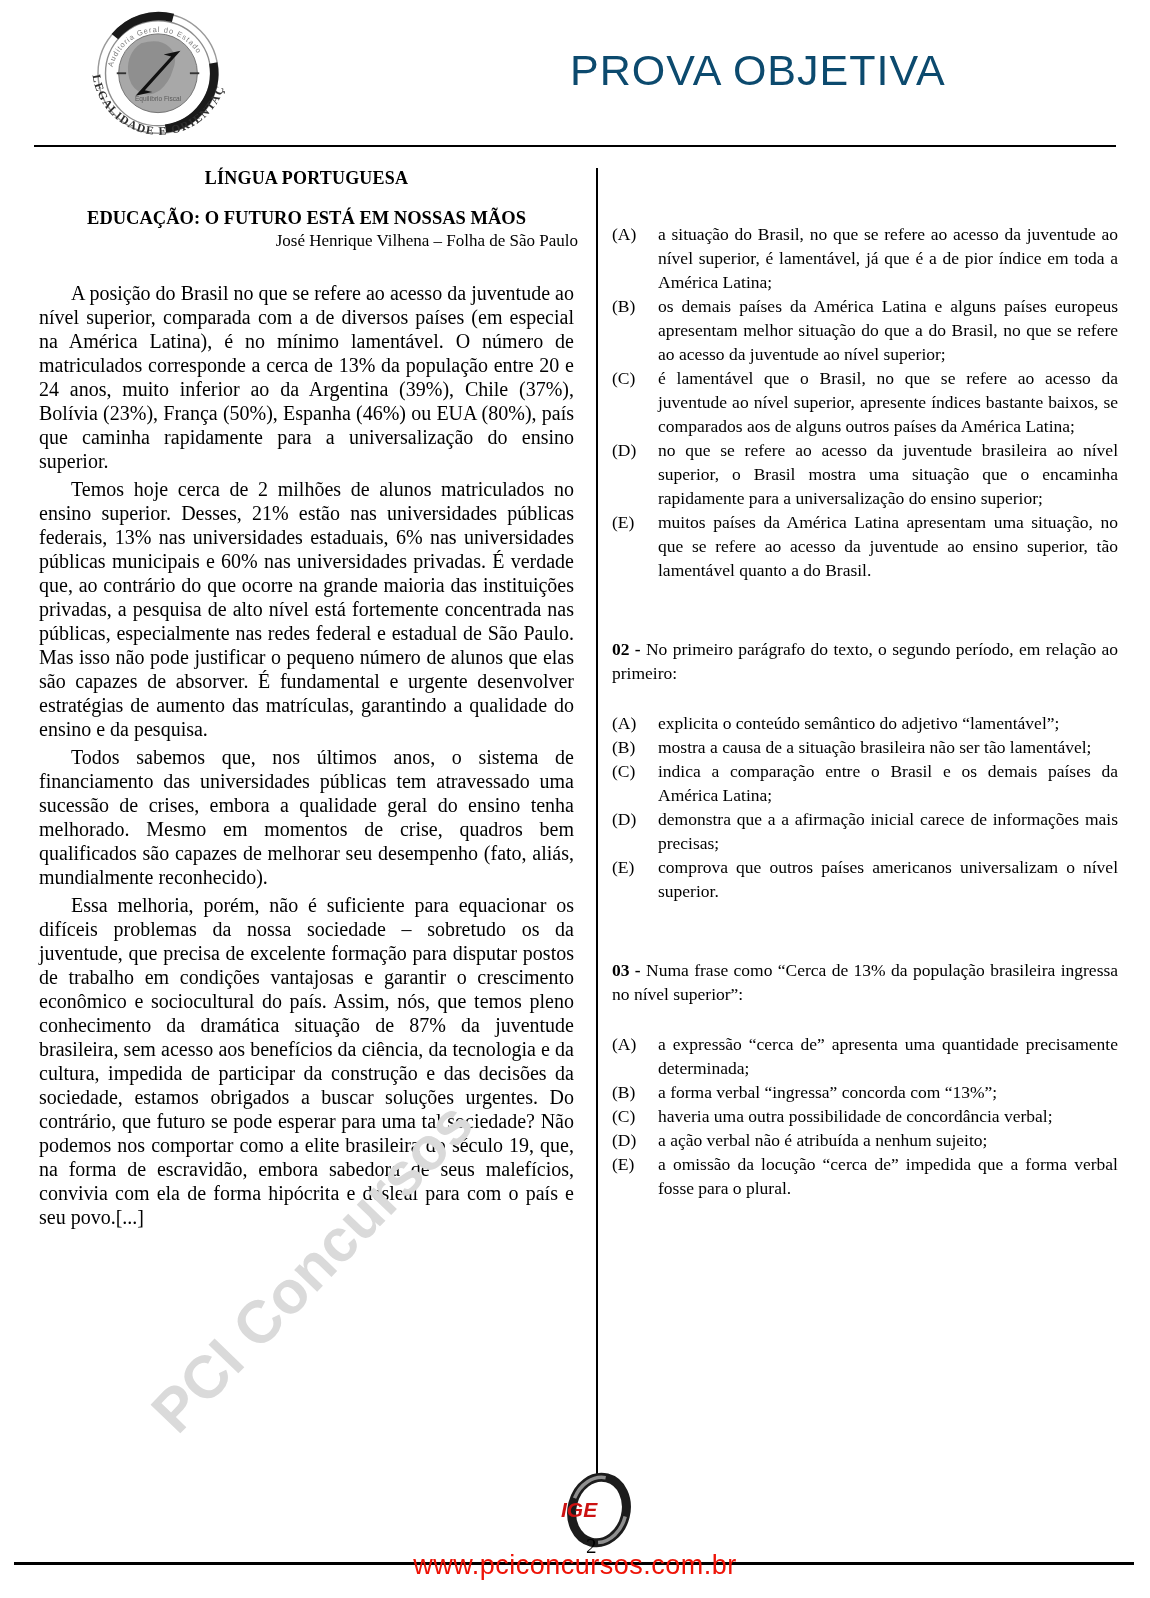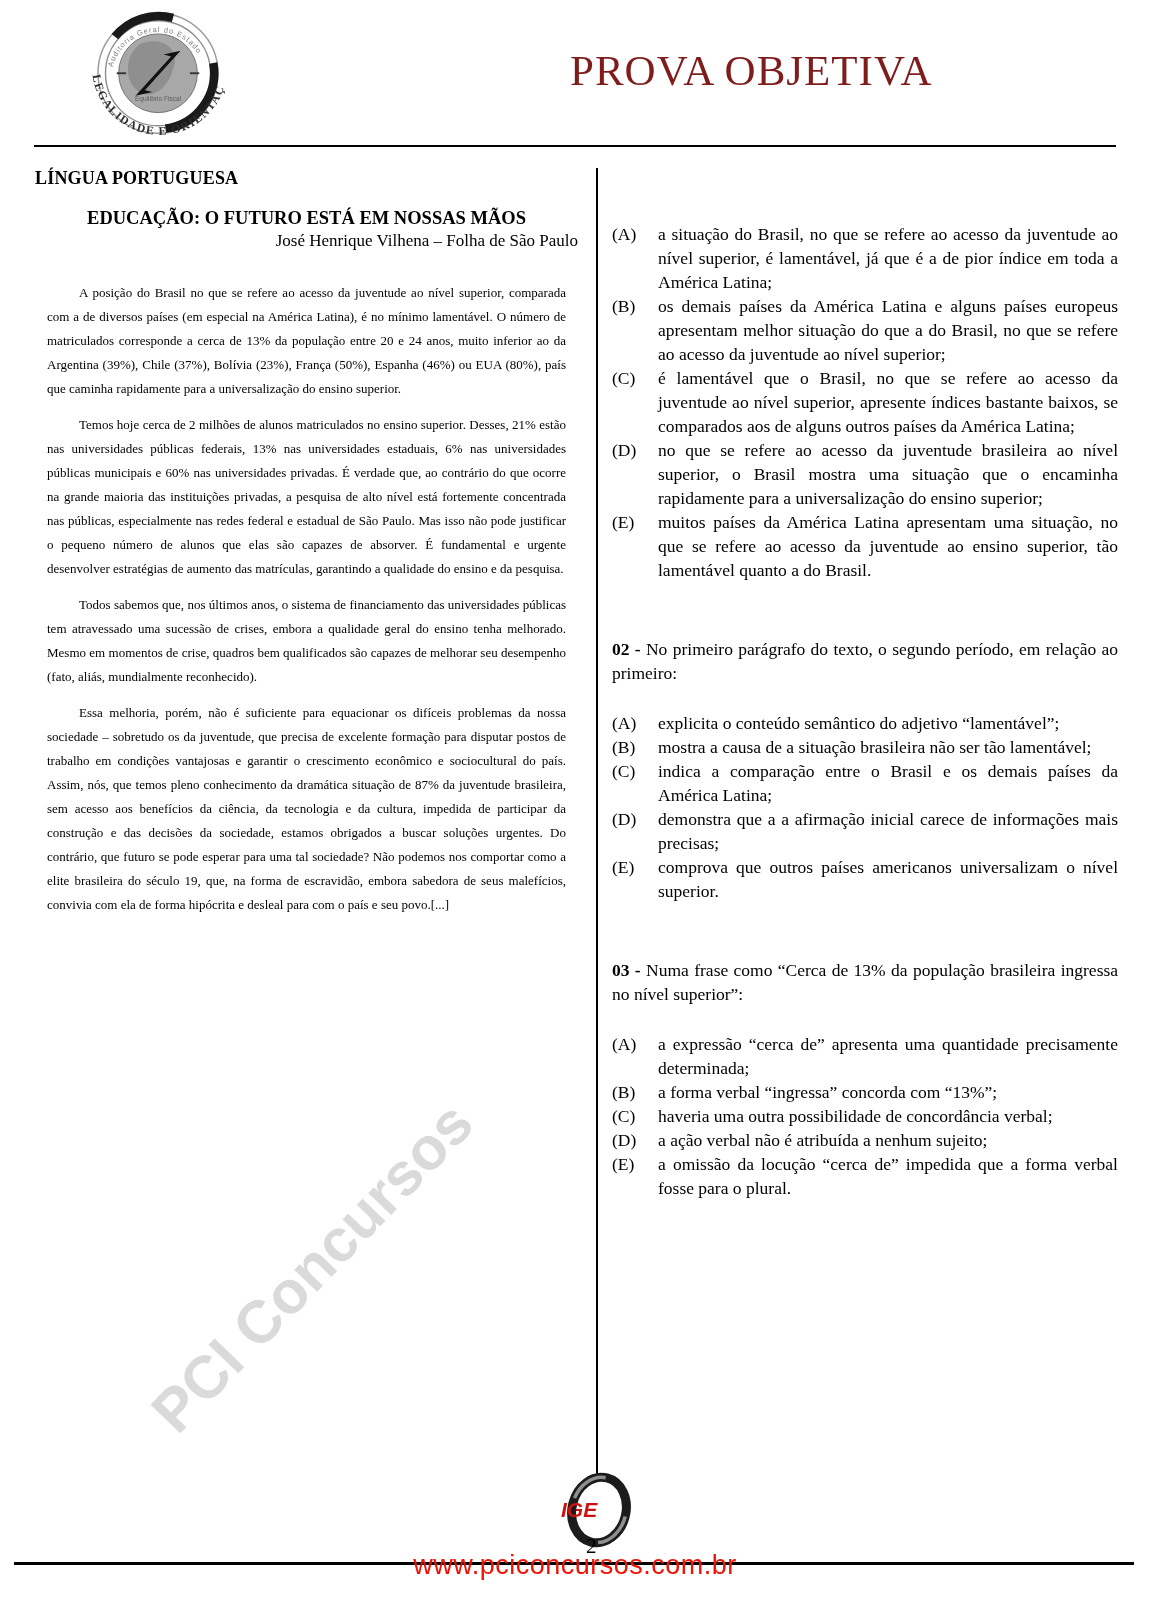--- a/index.html
+++ b/index.html
@@ -5,37 +5,37 @@
   html,body{margin:0;padding:0;background:#888;}
   .page{
     position:relative;width:1150px;height:1598px;background:#ffffff;
     font-family:"Liberation Serif","DejaVu Serif",serif;color:#000;
     margin:0 auto;overflow:hidden;
   }
   
   .seal{position:absolute;left:78px;top:2px;width:160px;height:150px;}
   .doc-title{
     position:absolute;left:570px;top:46px;
-    font-family:Liberation Serif, serif;
-    font-size:43px;letter-spacing:1px;color:#7f1d1d;white-space:nowrap;
+    font-family:Liberation Sans, sans-serif;
+    font-size:43px;letter-spacing:1px;color:#0c4a6e;white-space:nowrap;
   }
   .top-rule{position:absolute;left:34px;top:145px;width:1082px;border-top:2px solid #000;}
   
   .col-left{position:absolute;left:35px;top:160px;width:543px;}
   .col-right{position:absolute;left:612px;top:160px;width:506px;padding-top:36px;box-sizing:border-box;}
   .col-divider{position:absolute;left:596px;top:168px;width:2px;height:1310px;background:#000;}
   .section-title{
-    text-align:left;font-weight:bold;font-size:18px;margin:8px 0 0 0;letter-spacing:.2px;
+    text-align:center;font-weight:bold;font-size:18px;margin:8px 0 0 0;letter-spacing:.2px;
   }
   .article-title{
     text-align:center;font-weight:bold;font-size:18.5px;margin:19px 0 2px 0;
   }
   .byline{text-align:right;font-size:17px;margin:0 0 30px 0;}
   p.body{
-    font-size:13px;line-height:24px;text-align:justify;text-indent:32px;margin:12px;
+    font-size:20px;line-height:24px;text-align:justify;text-indent:32px;margin:4px;
   }
   
   .question{margin-bottom:55px;}
   .stem{font-size:17.5px;line-height:24px;text-align:justify;margin:0;}
   .stem b{font-weight:bold;}
   .options{margin-top:26px;}
   .opt{display:flex;font-size:17.5px;line-height:24px;}
   .opt-label{flex:0 0 46px;}
   .opt-text{flex:1;text-align:justify;}
   

